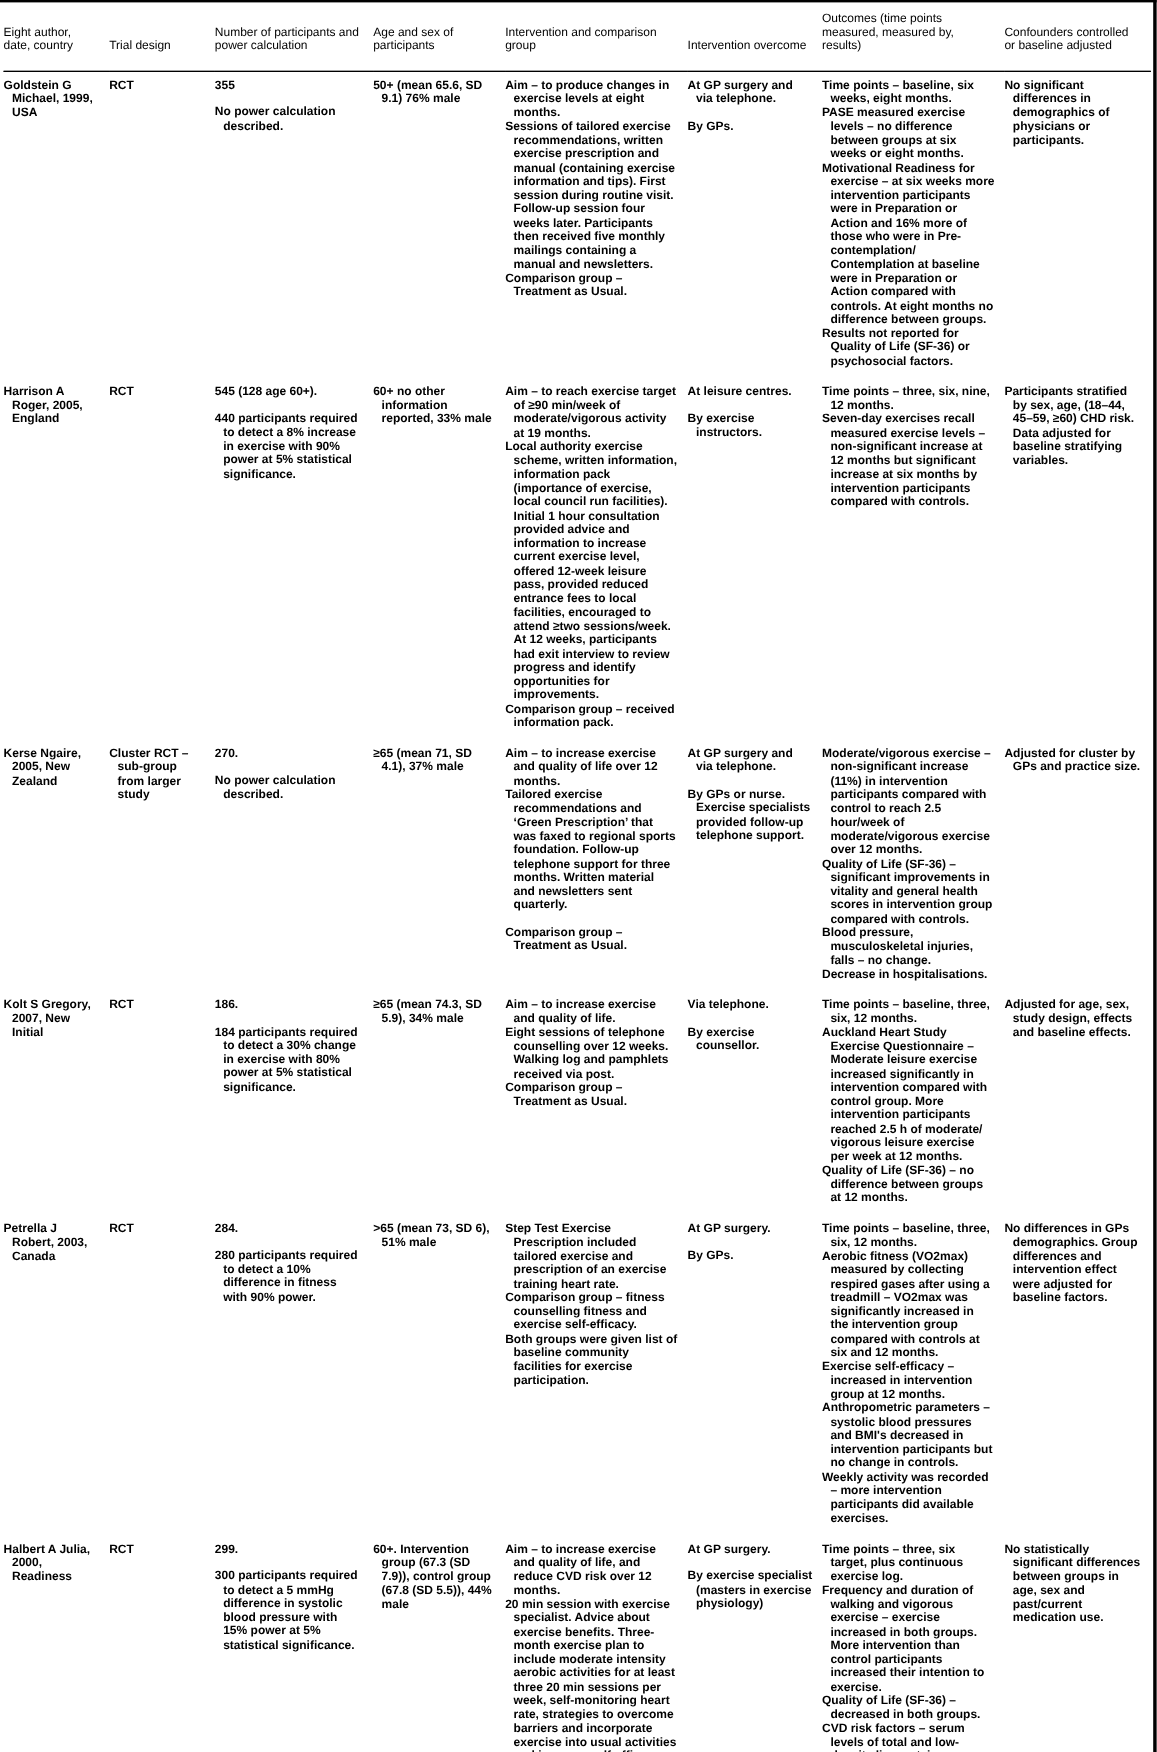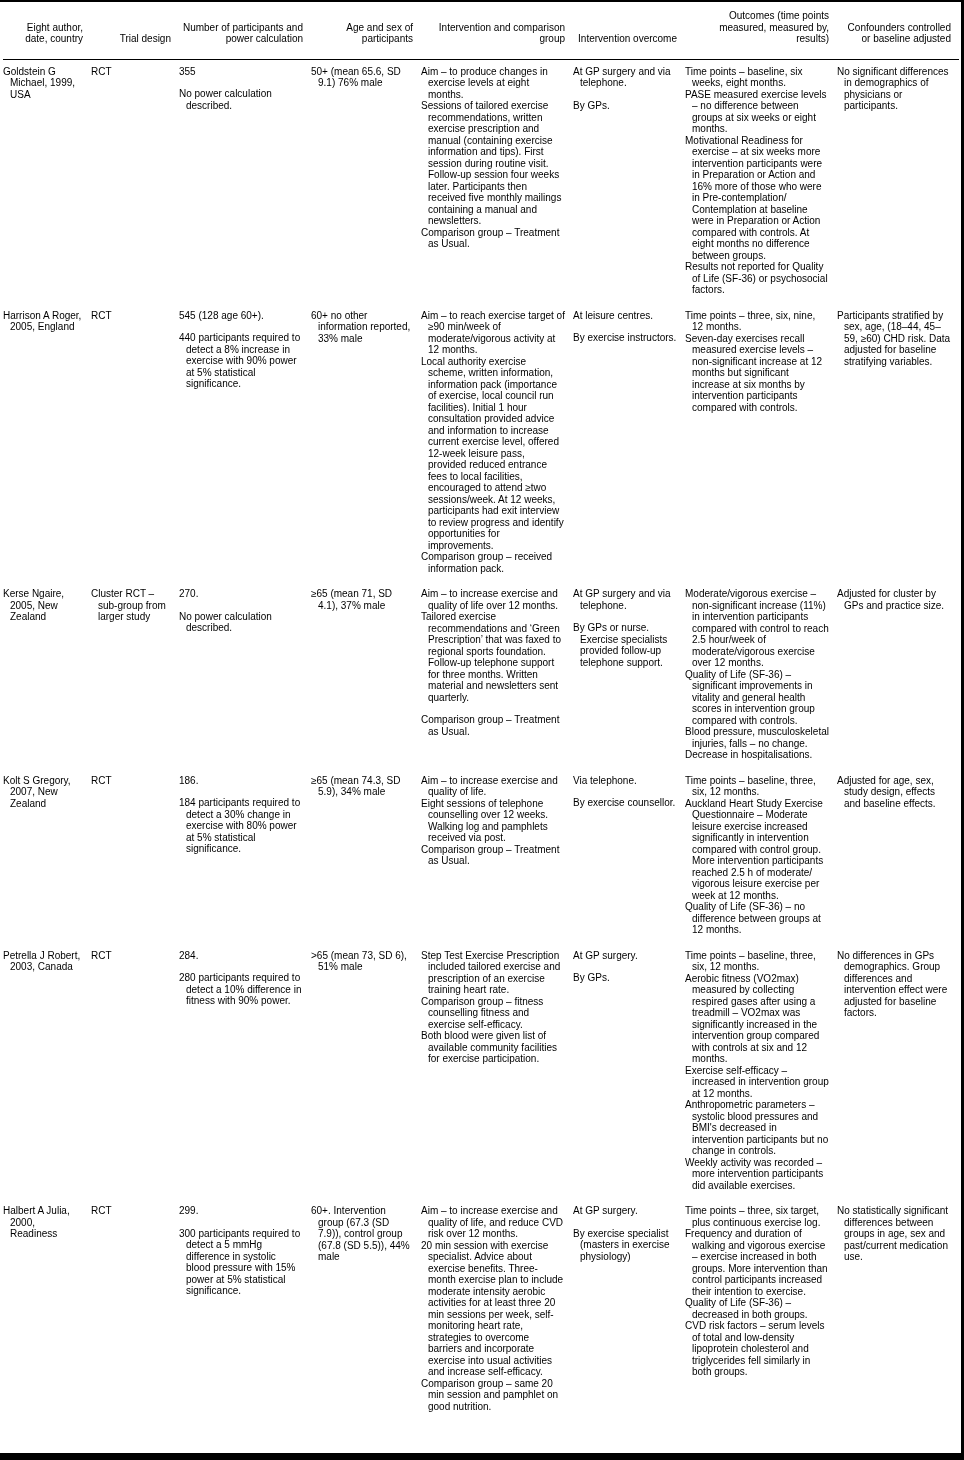--- a/index.html
+++ b/index.html
@@ -27,29 +27,30 @@
   }
   col.c1 { width: 88px; }
   col.c2 { width: 88px; }
   col.c3 { width: 132px; }
   col.c4 { width: 110px; }
   col.c5 { width: 152px; }
   col.c6 { width: 112px; }
   col.c7 { width: 152px; }
   col.c8 { width: 122px; }
   thead th {
-    text-align: right;
+    text-align: left;
     vertical-align: bottom;
     font-weight: normal;
     border-bottom: 1px solid #000000;
     padding: 8px 8px 14px 0;
   }
   tbody td {
     vertical-align: top;
     padding: 6px 8px 8px 0;
+    font-weight: bold;
   }
   p.hang {
     padding-left: 7px;
     text-indent: -7px;
   }
   .spacer { height: 11px; }
 </style>
 </head>
 <body>
 
@@ -122,21 +123,21 @@
           </td>
           <td>
             <p class="hang">545 (128 age 60+).</p>
             <div class="spacer"></div>
             <p class="hang">440 participants required to detect a 8% increase in exercise with 90% power at 5% statistical significance.</p>
           </td>
           <td>
             <p class="hang">60+ no other information reported, 33% male</p>
           </td>
           <td>
-            <p class="hang">Aim – to reach exercise target of ≥90 min/week of moderate/vigorous activity at 12 months.</p>
+            <p class="hang">Aim – to reach exercise target of ≥90 min/week of moderate/vigorous activity at 19 months.</p>
             <p class="hang">Local authority exercise scheme, written information, information pack (importance of exercise, local council run facilities). Initial 1 hour consultation provided advice and information to increase current exercise level, offered 12-week leisure pass, provided reduced entrance fees to local facilities, encouraged to attend ≥two sessions/week. At 12 weeks, participants had exit interview to review progress and identify opportunities for improvements.</p>
             <p class="hang">Comparison group – received information pack.</p>
           </td>
           <td>
             <p class="hang">At leisure centres.</p>
             <div class="spacer"></div>
             <p class="hang">By exercise instructors.</p>
           </td>
           <td>
             <p class="hang">Time points – three, six, nine, 12 months.</p>
@@ -177,21 +178,21 @@
             <p class="hang">Quality of Life (SF-36) – significant improvements in vitality and general health scores in intervention group compared with controls.</p>
             <p class="hang">Blood pressure, musculoskeletal injuries, falls – no change.</p>
             <p class="hang">Decrease in hospitalisations.</p>
           </td>
           <td>
             <p class="hang">Adjusted for cluster by GPs and practice size.</p>
           </td>
         </tr>
         <tr>
           <td>
-            <p class="hang">Kolt S Gregory, 2007, New Zealand</p>
+            <p class="hang">Kolt S Gregory, 2007, New Initial</p>
           </td>
           <td>
             <p class="hang">RCT</p>
           </td>
           <td>
             <p class="hang">186.</p>
             <div class="spacer"></div>
             <p class="hang">184 participants required to detect a 30% change in exercise with 80% power at 5% statistical significance.</p>
           </td>
           <td>
@@ -227,21 +228,21 @@
             <p class="hang">284.</p>
             <div class="spacer"></div>
             <p class="hang">280 participants required to detect a 10% difference in fitness with 90% power.</p>
           </td>
           <td>
             <p class="hang">&gt;65 (mean 73, SD 6), 51% male</p>
           </td>
           <td>
             <p class="hang">Step Test Exercise Prescription included tailored exercise and prescription of an exercise training heart rate.</p>
             <p class="hang">Comparison group – fitness counselling fitness and exercise self-efficacy.</p>
-            <p class="hang">Both blood were given list of available community facilities for exercise participation.</p>
+            <p class="hang">Both groups were given list of baseline community facilities for exercise participation.</p>
           </td>
           <td>
             <p class="hang">At GP surgery.</p>
             <div class="spacer"></div>
             <p class="hang">By GPs.</p>
           </td>
           <td>
             <p class="hang">Time points – baseline, three, six, 12 months.</p>
             <p class="hang">Aerobic fitness (VO2max) measured by collecting respired gases after using a treadmill – VO2max was significantly increased in the intervention group compared with controls at six and 12 months.</p>
             <p class="hang">Exercise self-efficacy – increased in intervention group at 12 months.</p>

